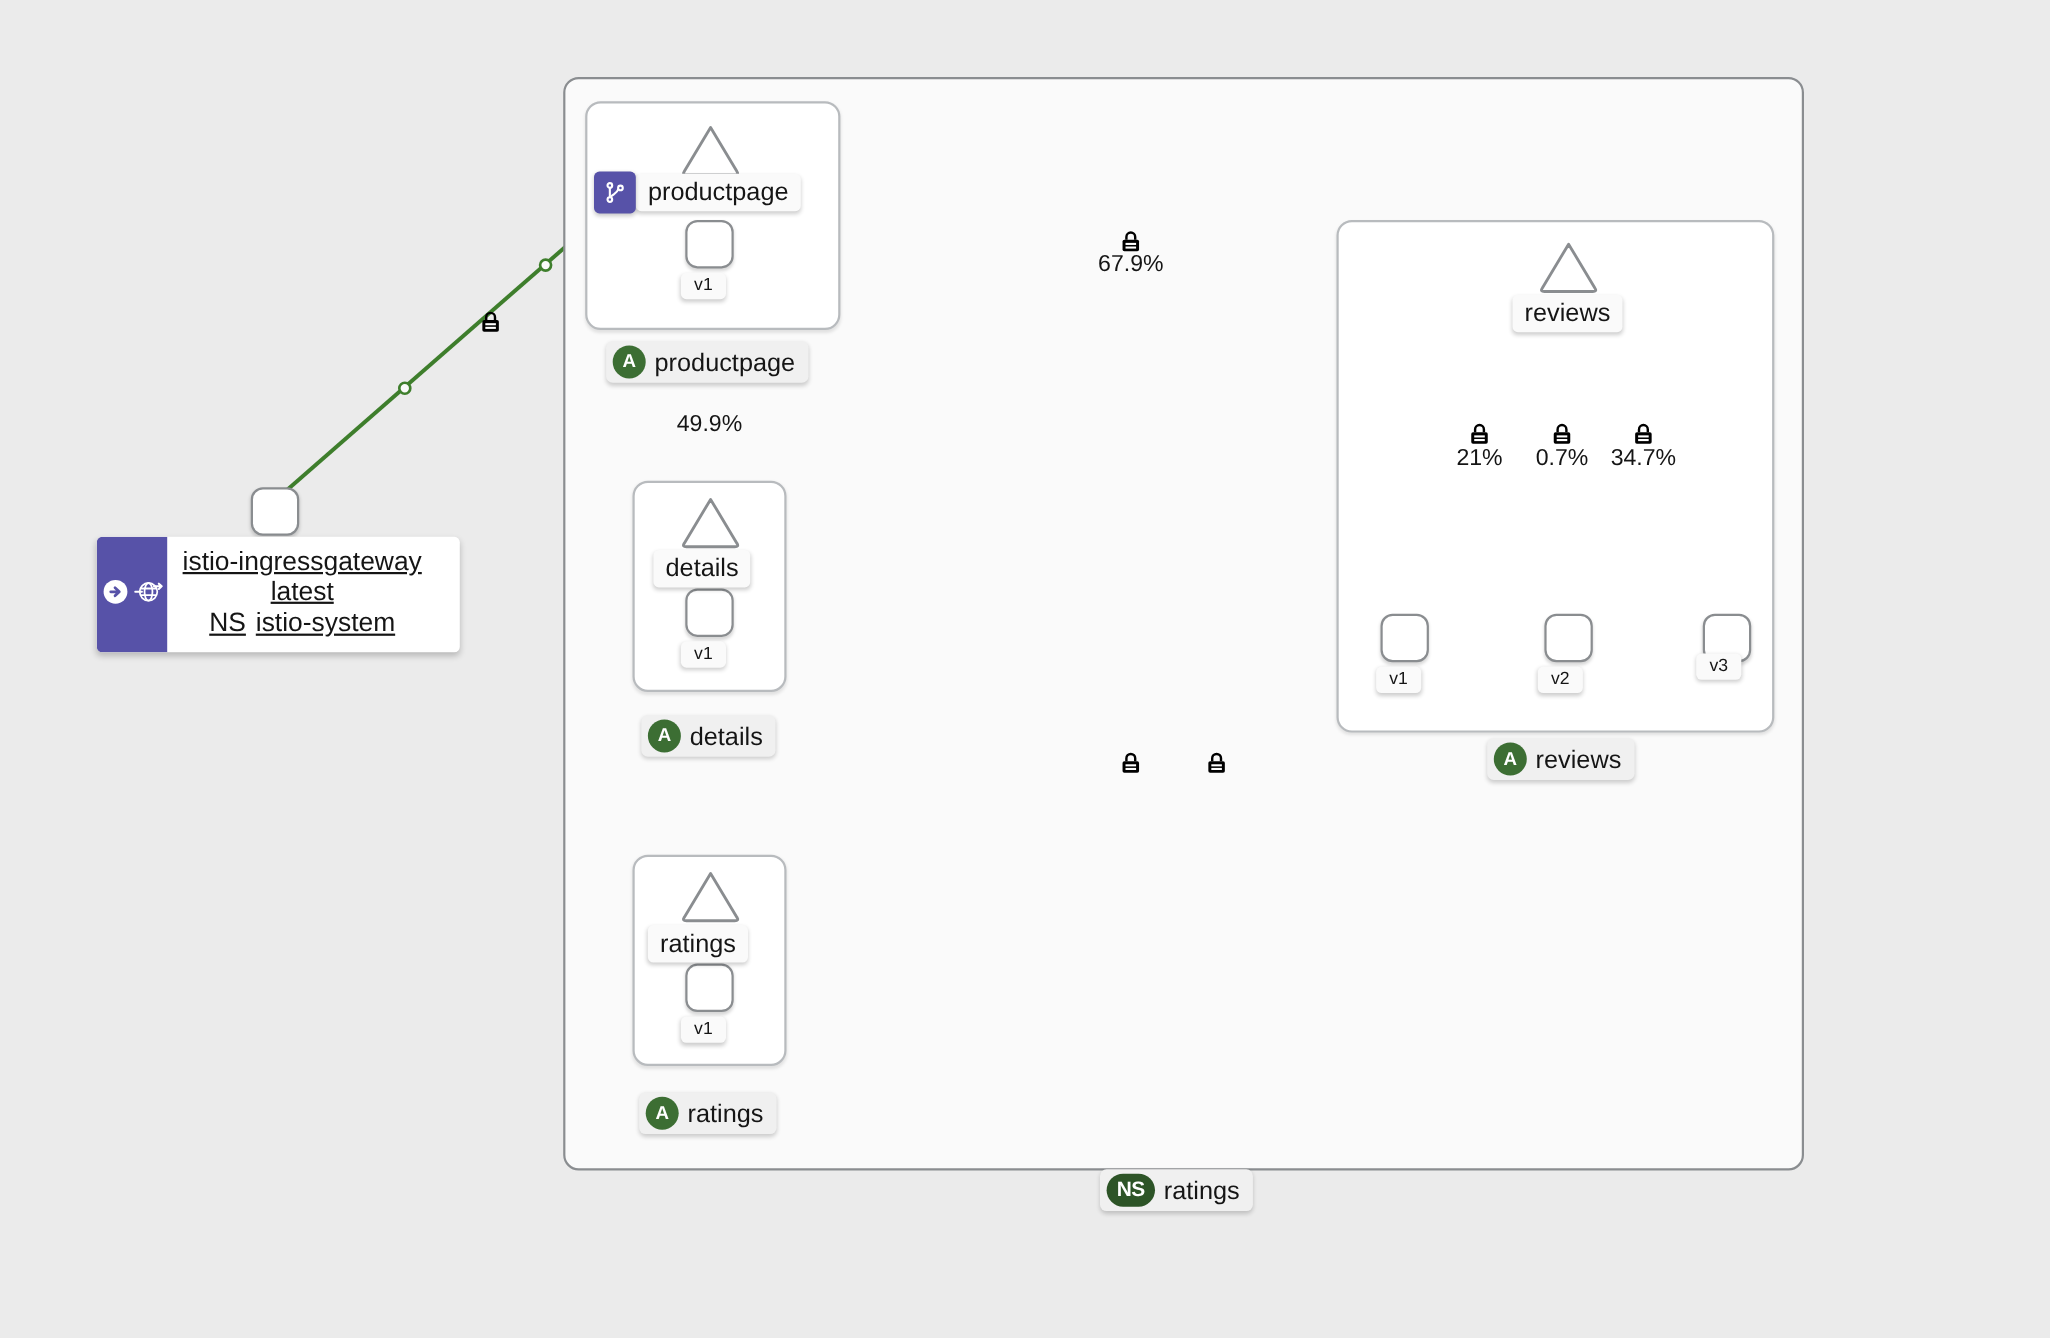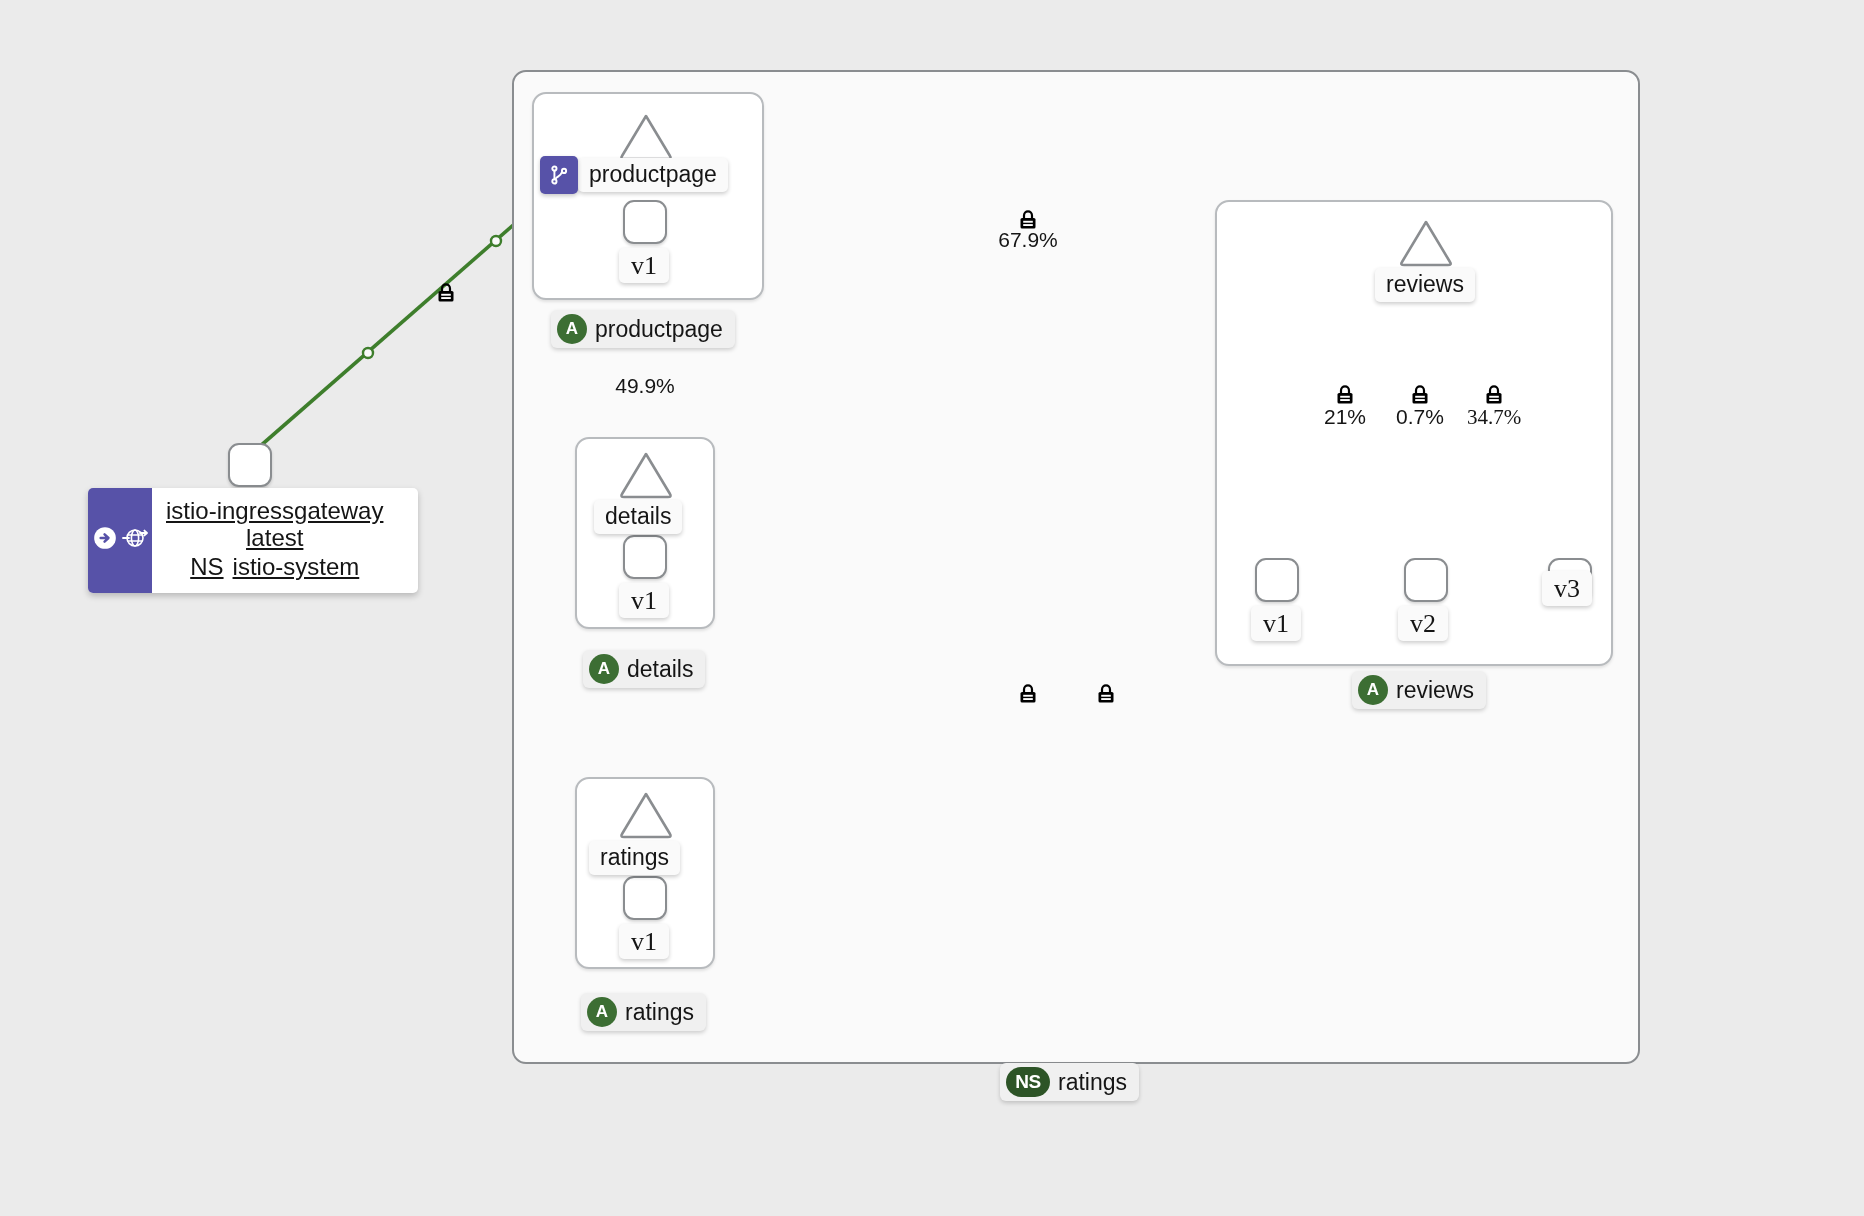--- a/index.html
+++ b/index.html
@@ -59,21 +59,21 @@
     position: absolute;
     background: #fafafa;
     border-radius: 5px;
     padding: 4px 11px;
     font-size: 23px;
     color: #151515;
     white-space: nowrap;
     box-shadow: 0 2px 4px rgba(0,0,0,0.20);
     line-height: 1.12;
   }
-  .node-label.small { font-size: 26px; padding: 3px 12px; font-family: Liberation Serif, serif; }
+  .node-label.small { font-size: 16px; padding: 3px 12px; }
 
   
   .pill {
     position: absolute;
     display: flex; align-items: center;
     gap: 8px;
     background: #f0f0f0;
     border-radius: 6px;
     padding: 4px 12px 4px 6px;
     font-size: 23px;
@@ -265,21 +265,21 @@
   </div>
   <div class="node-label" style="left:1375px; top:268px; z-index:5;">reviews</div>
 
   <div class="wl-node" style="left:1255px; top:558px;"></div>
   <div class="node-label small" style="left:1251px; top:606px; z-index:5;">v1</div>
 
   <div class="wl-node" style="left:1404px; top:558px;"></div>
   <div class="node-label small" style="left:1398px; top:606px; z-index:5;">v2</div>
 
   <div class="wl-node" style="left:1548px; top:558px;"></div>
-  <div class="node-label small" style="left:1542px; top:571px; z-index:5;">v3</div>
+  <div class="node-label small" style="left:1542px; top:594px; z-index:5;">v3</div>
 
   <div class="pill" style="left:1352px; top:671px;">
     <span class="badge-circle">A</span>
     <span>reviews</span>
   </div>
 
   <div class="pill" style="left:1000px; top:1063px;">
     <span class="badge-ns">NS</span>
     <span>ratings</span>
   </div>
@@ -356,21 +356,21 @@
   <div class="edge-label" style="left:1378px; top:405px; width:84px;">0.7%</div>
 
   <div class="lock-ico" style="left:1484px; top:384px;">
     <svg width="20" height="22" viewBox="0 0 20 22">
       <path d="M6 9 V6.4 A4 4 0 0 1 14 6.4 V9" fill="none" stroke="#000" stroke-width="2.2"></path>
       <rect x="2.5" y="9" width="15" height="10.5" rx="1.6" fill="#000"></rect>
       <rect x="5.2" y="11.8" width="9.6" height="1.9" fill="#fff"></rect>
       <rect x="5.2" y="15.1" width="9.6" height="1.9" fill="#fff"></rect>
     </svg>
   </div>
-  <div class="edge-label" style="left:1452px; top:405px; width:84px;font-family:Liberation Serif, serif;">34.7%</div>
+  <div class="edge-label" style="left:1452px; top:405px; width:84px;">34.7%</div>
 
   <div class="lock-ico" style="left:1018px; top:683px;">
     <svg width="20" height="22" viewBox="0 0 20 22">
       <path d="M6 9 V6.4 A4 4 0 0 1 14 6.4 V9" fill="none" stroke="#000" stroke-width="2.2"></path>
       <rect x="2.5" y="9" width="15" height="10.5" rx="1.6" fill="#000"></rect>
       <rect x="5.2" y="11.8" width="9.6" height="1.9" fill="#fff"></rect>
       <rect x="5.2" y="15.1" width="9.6" height="1.9" fill="#fff"></rect>
     </svg>
   </div>
 

